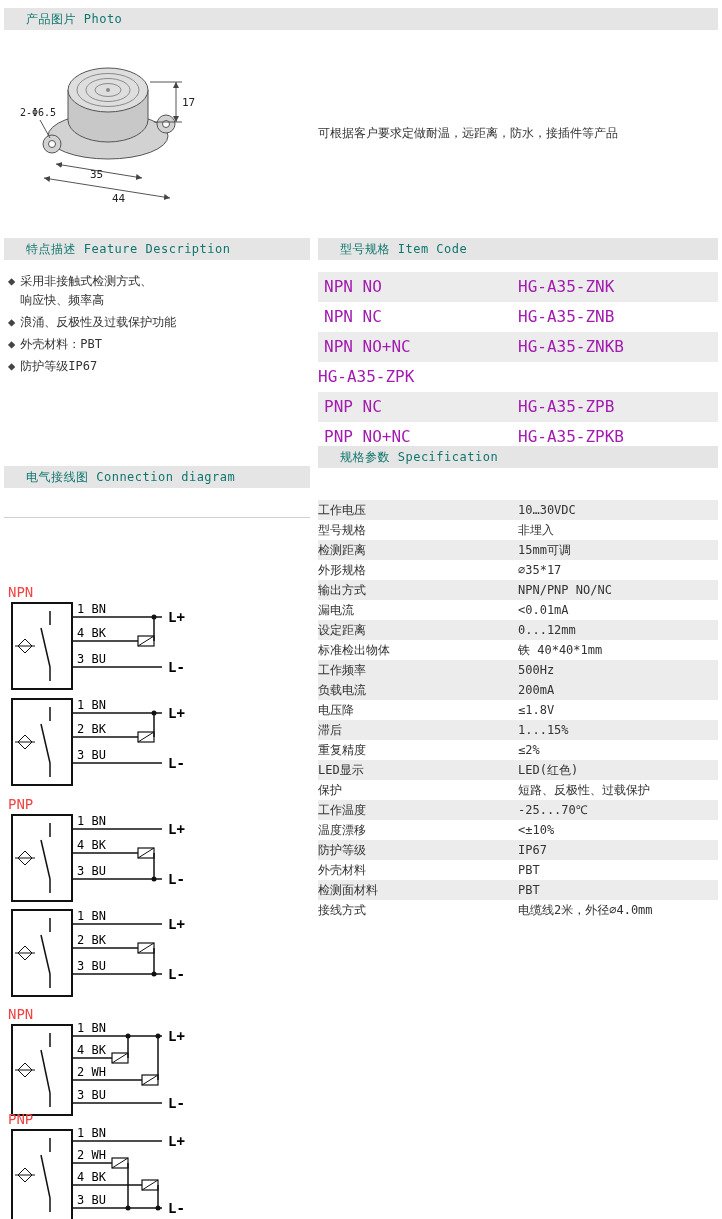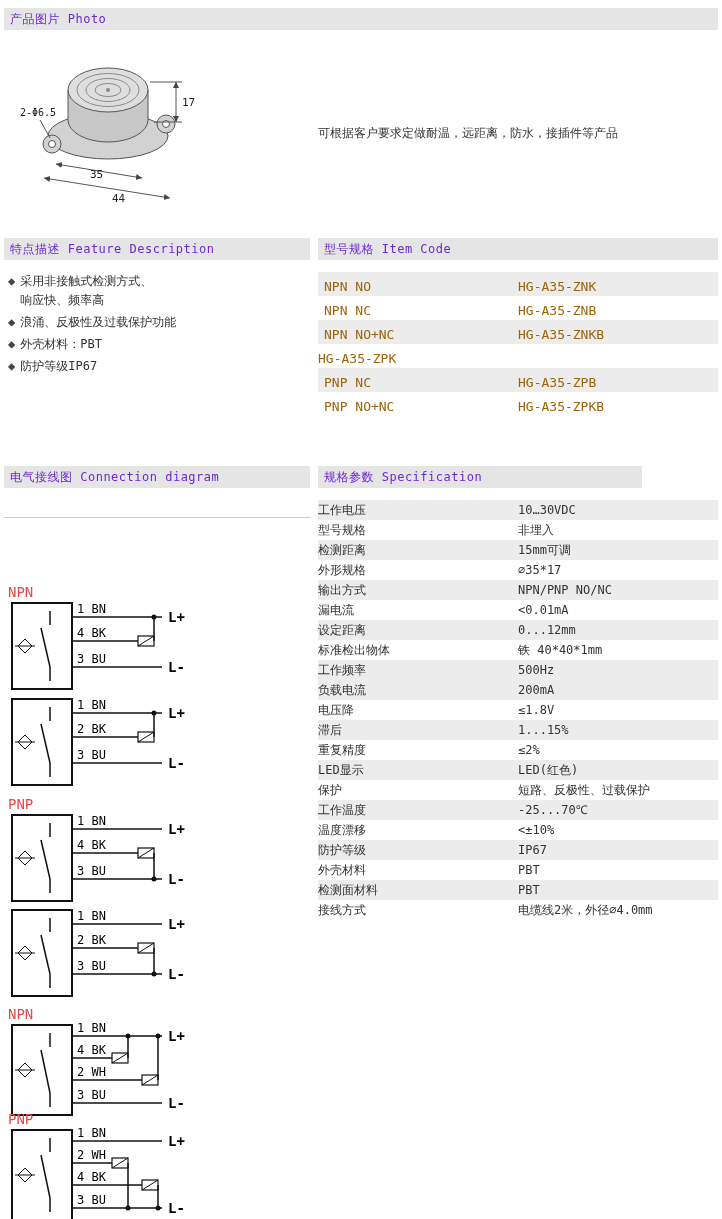--- a/index.html
+++ b/index.html
@@ -1,28 +1,28 @@
 <!DOCTYPE html>
 <html><head>
 <meta charset="utf-8">
 <style>
   *{margin:0;padding:0;box-sizing:border-box}
   html,body{background:#fff}
   .page{position:relative;width:722px;height:1219px;background:#fff;overflow:hidden;
         font-family:"DejaVu Sans Mono","Liberation Mono",monospace;color:#333}
-  .bar{position:absolute;height:22px;background:#e5e5e5;color:#6d28d9;
-       font-size:12px;line-height:22px;padding-left:6px;letter-spacing:.5px}
+  .bar{position:absolute;height:22px;background:#e5e5e5;color:#0f766e;
+       font-size:12px;line-height:22px;padding-left:22px;letter-spacing:.5px}
   .note{position:absolute;left:318px;top:124px;width:396px;font-size:12px;color:#333;line-height:18px}
   .drawing{position:absolute;left:20px;top:58px}
   .feature-list{position:absolute;left:8px;top:272px;width:296px}
   .feature-item{display:flex;font-size:12px;line-height:19px;margin-bottom:3px;color:#333}
   .bullet{margin-right:5px;color:#444}
   .ftext{white-space:pre-line}
   .itable{position:absolute;left:318px;top:272px;width:400px}
-  .irow{display:flex;height:24px;line-height:30px;font-size:13px;color:#a16207}
+  .irow{display:flex;height:30px;line-height:30px;font-size:16px;color:#a21caf}
   .irow.alt{background:#ececec}
   .irow .c1{width:200px;padding-left:6px}
   .irow .c2{flex:1}
   .stable{position:absolute;left:318px;top:500px;width:400px}
   .srow{display:flex;height:20px;line-height:20px;font-size:12px;color:#333}
   .srow.alt{background:#ececec}
   .srow .c1{width:200px;padding-left:0}
   .srow .c2{flex:1}
   .hr{position:absolute;left:4px;top:517px;width:306px;border-top:1px solid #cfcfcf}
   .diagram{position:absolute;left:8px;width:210px}
@@ -116,21 +116,21 @@
         <div class="c1">PNP NC</div>
         <div class="c2">HG-A35-ZPB</div>
       </div>
       <div class="irow">
         <div class="c1">PNP NO+NC</div>
         <div class="c2">HG-A35-ZPKB</div>
       </div>
     </div>
 
   <div class="bar" style="left:4px;top:466px;width:306px">电气接线图 Connection diagram</div>
-  <div class="bar" style="left:318px;top:466px;width:324px">规格参数 Specification</div>
+  <div class="bar" style="left:318px;top:446px;width:400px">规格参数 Specification</div>
 
   <div class="hr"></div>
 
   <div class="stable">
       <div class="srow alt">
         <div class="c1">工作电压</div>
         <div class="c2">10…30VDC</div>
       </div>
       <div class="srow">
         <div class="c1">型号规格</div>

